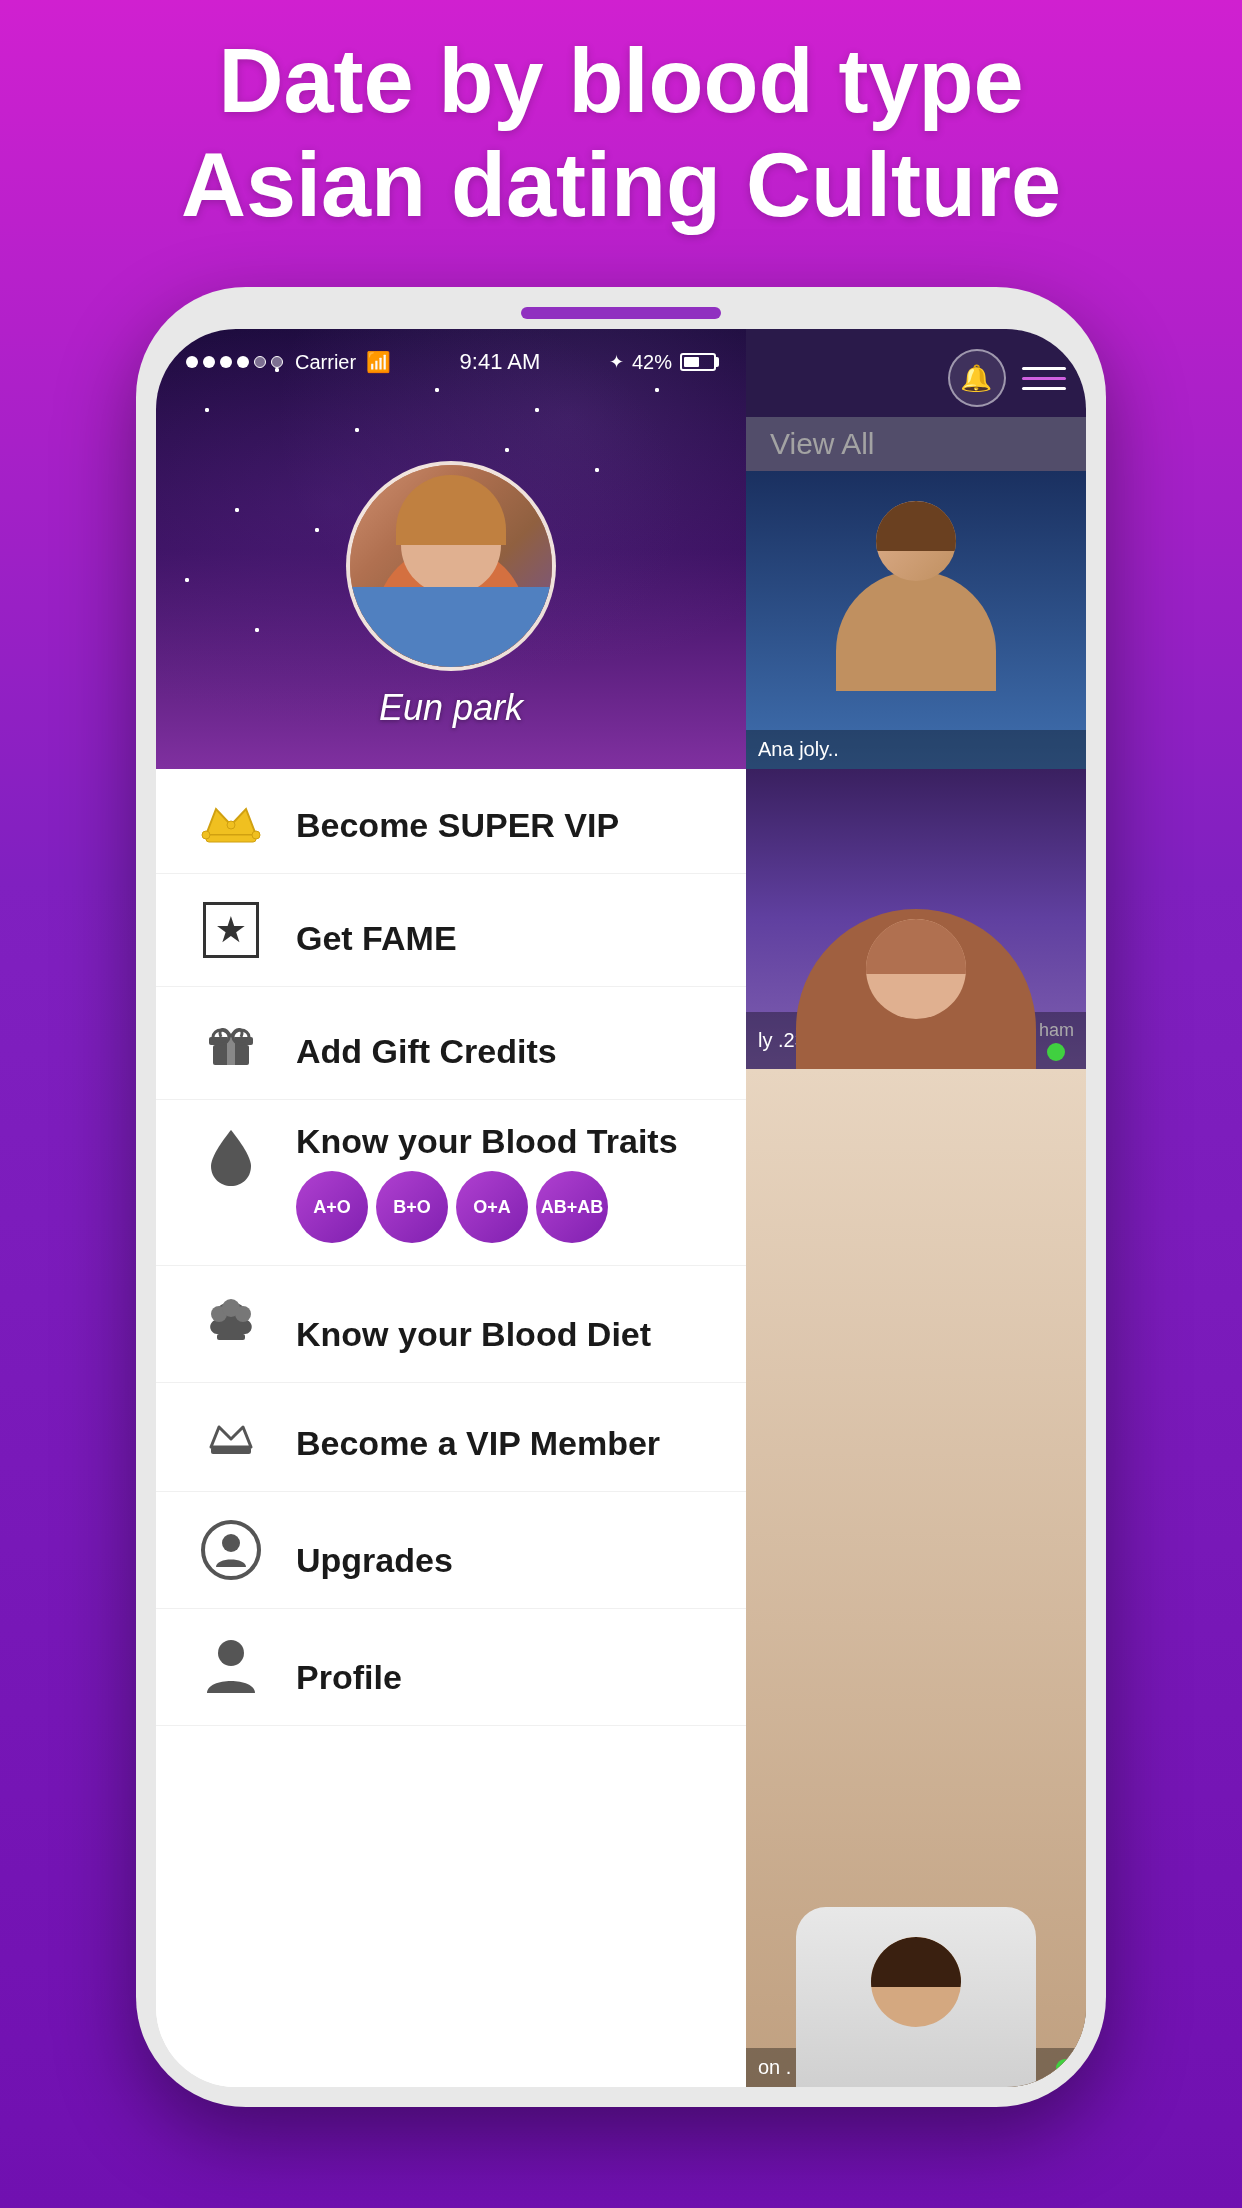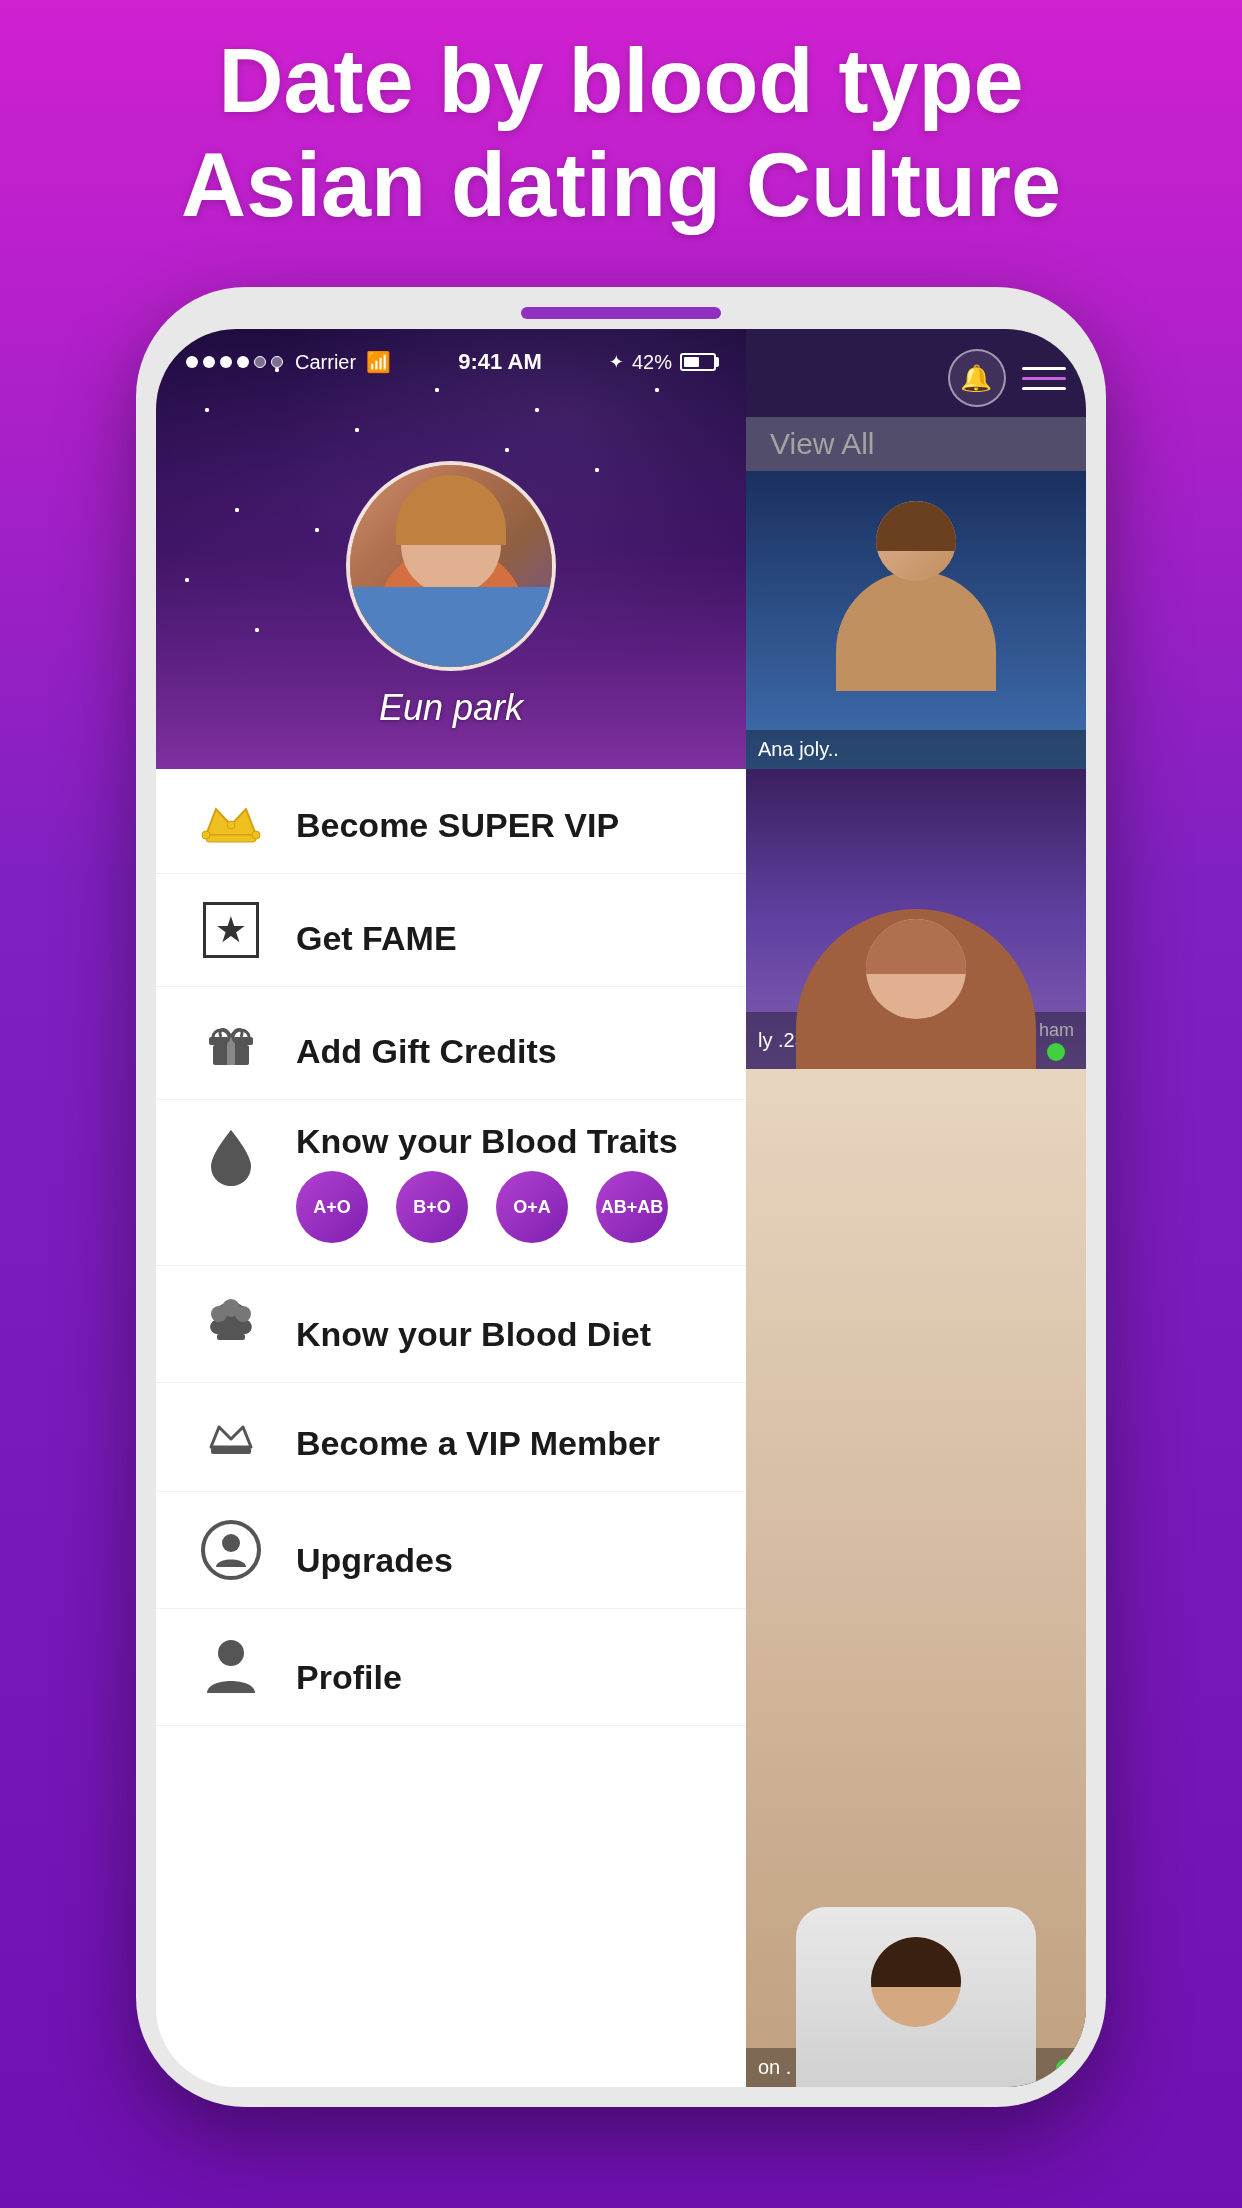--- a/index.html
+++ b/index.html
@@ -203,21 +203,21 @@
 
     
     .blood-traits-section {
       display: flex;
       flex-direction: column;
       gap: 10px;
     }
 
     .blood-pills {
       display: flex;
-      gap: 28px;
+      gap: 8px;
       flex-wrap: wrap;
     }
 
     .blood-pill {
       width: 72px;
       height: 72px;
       border-radius: 50%;
       background: linear-gradient(135deg, #b040d0, #8020b0);
       display: flex;
       align-items: center;
@@ -286,21 +286,21 @@
       gap: 6px;
       color: white;
       font-size: 20px;
     }
 
     .dots-row { display: flex; gap: 5px; }
     .dot { width: 12px; height: 12px; border-radius: 50%; }
     .dot-filled { background: white; }
     .dot-empty { background: rgba(255,255,255,0.4); border: 1.5px solid white; }
 
-    .pstatus-center { color: white; font-size: 22px; font-weight: 700; }
+    .pstatus-center { color: white; font-size: 22px; font-weight: 400; }
 
     .pstatus-right { display: flex; align-items: center; gap: 8px; color: white; font-size: 20px; }
 
     .batt {
       display: flex;
       align-items: center;
       gap: 4px;
     }
     .batt-body {
       width: 36px;

